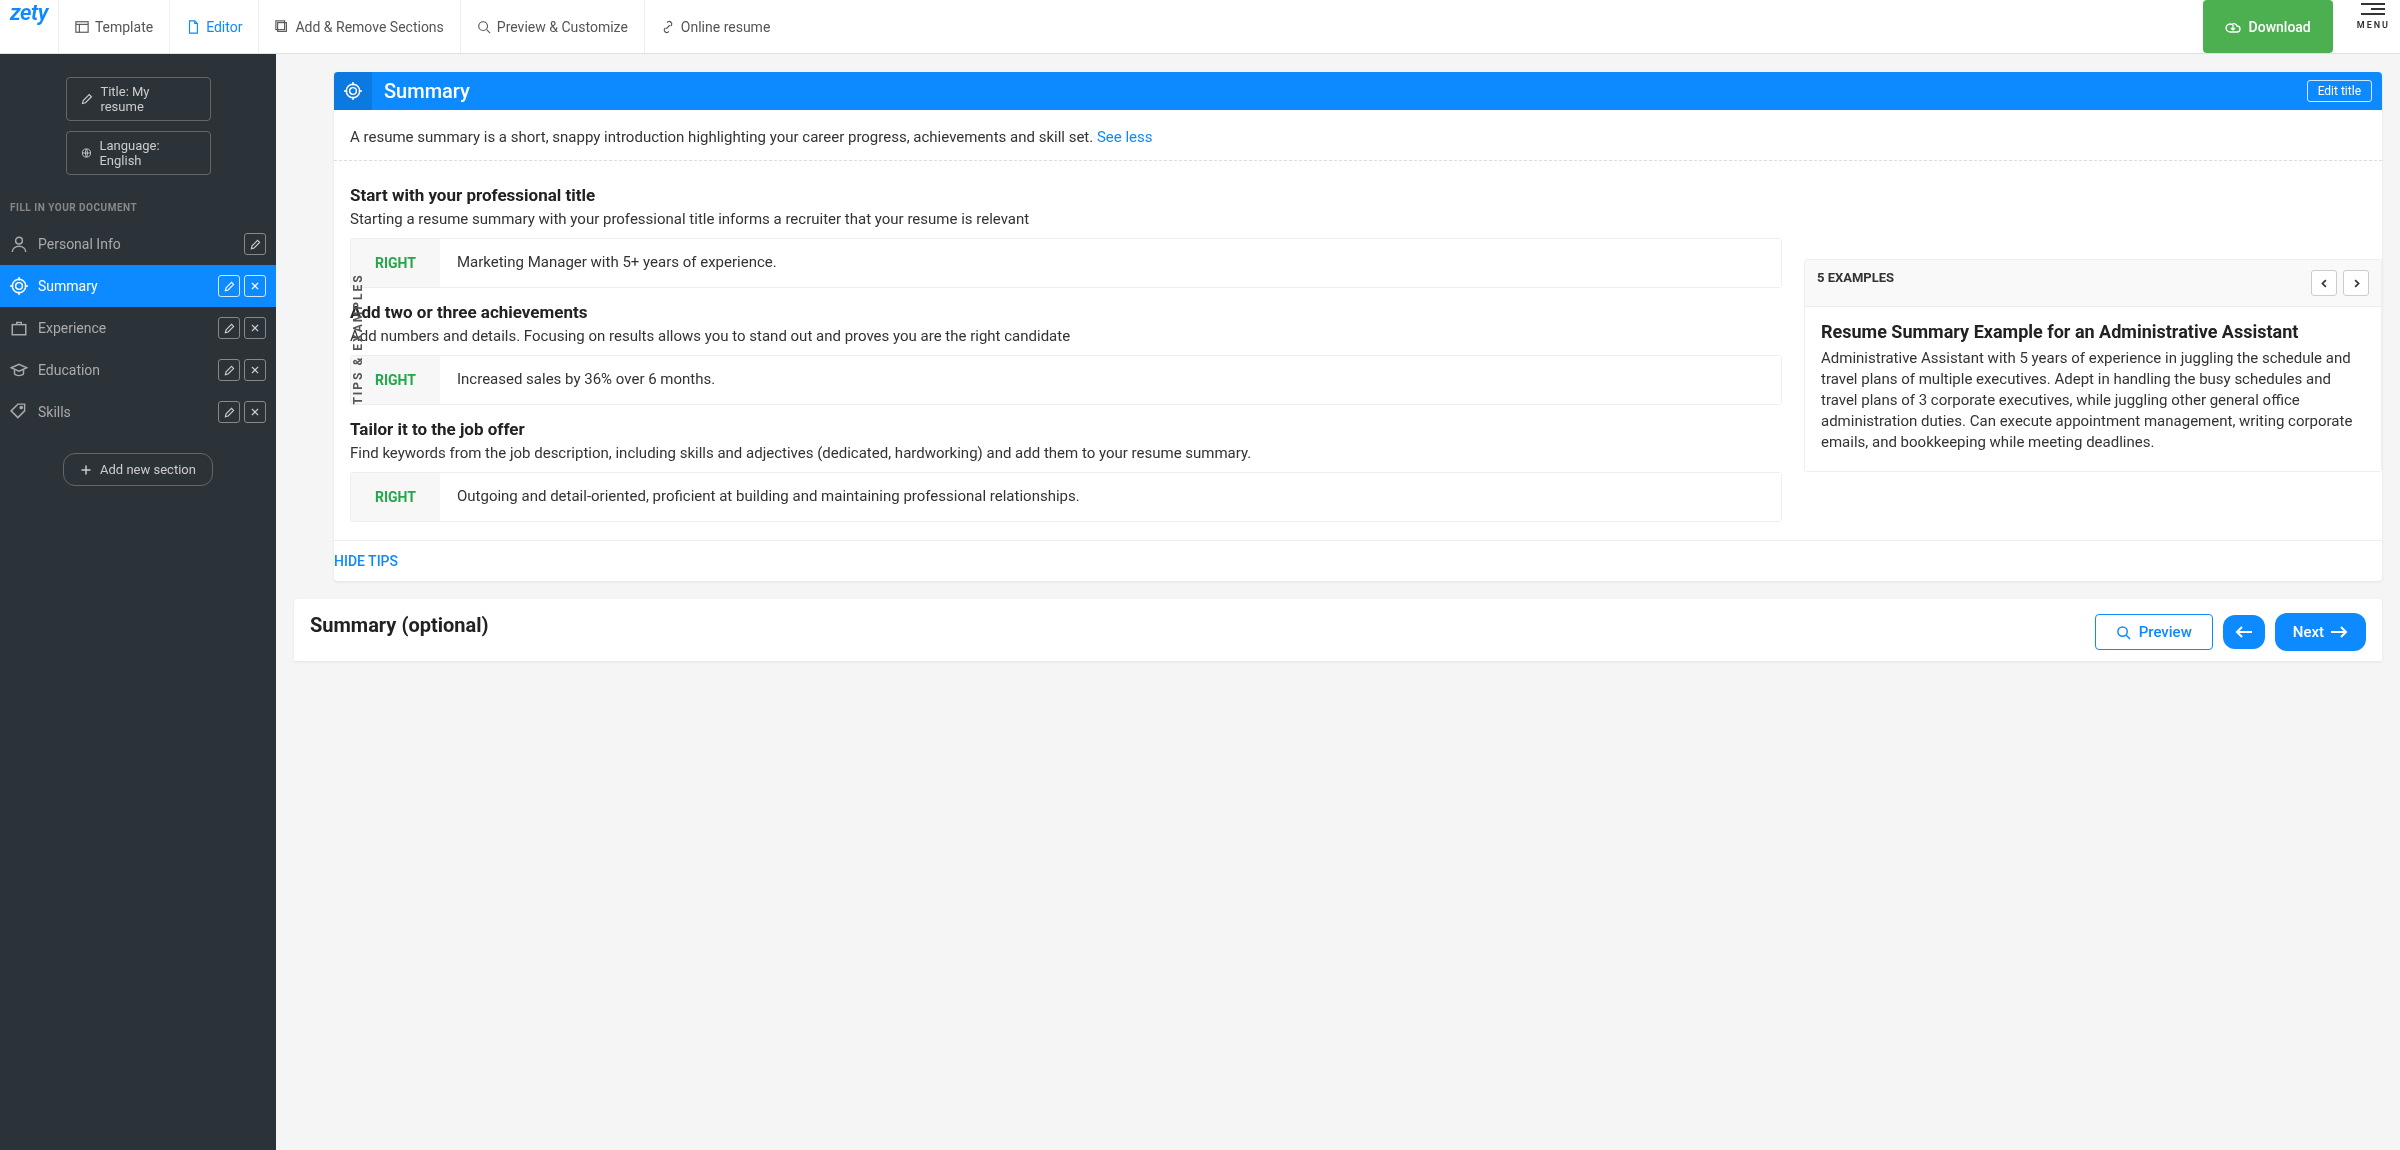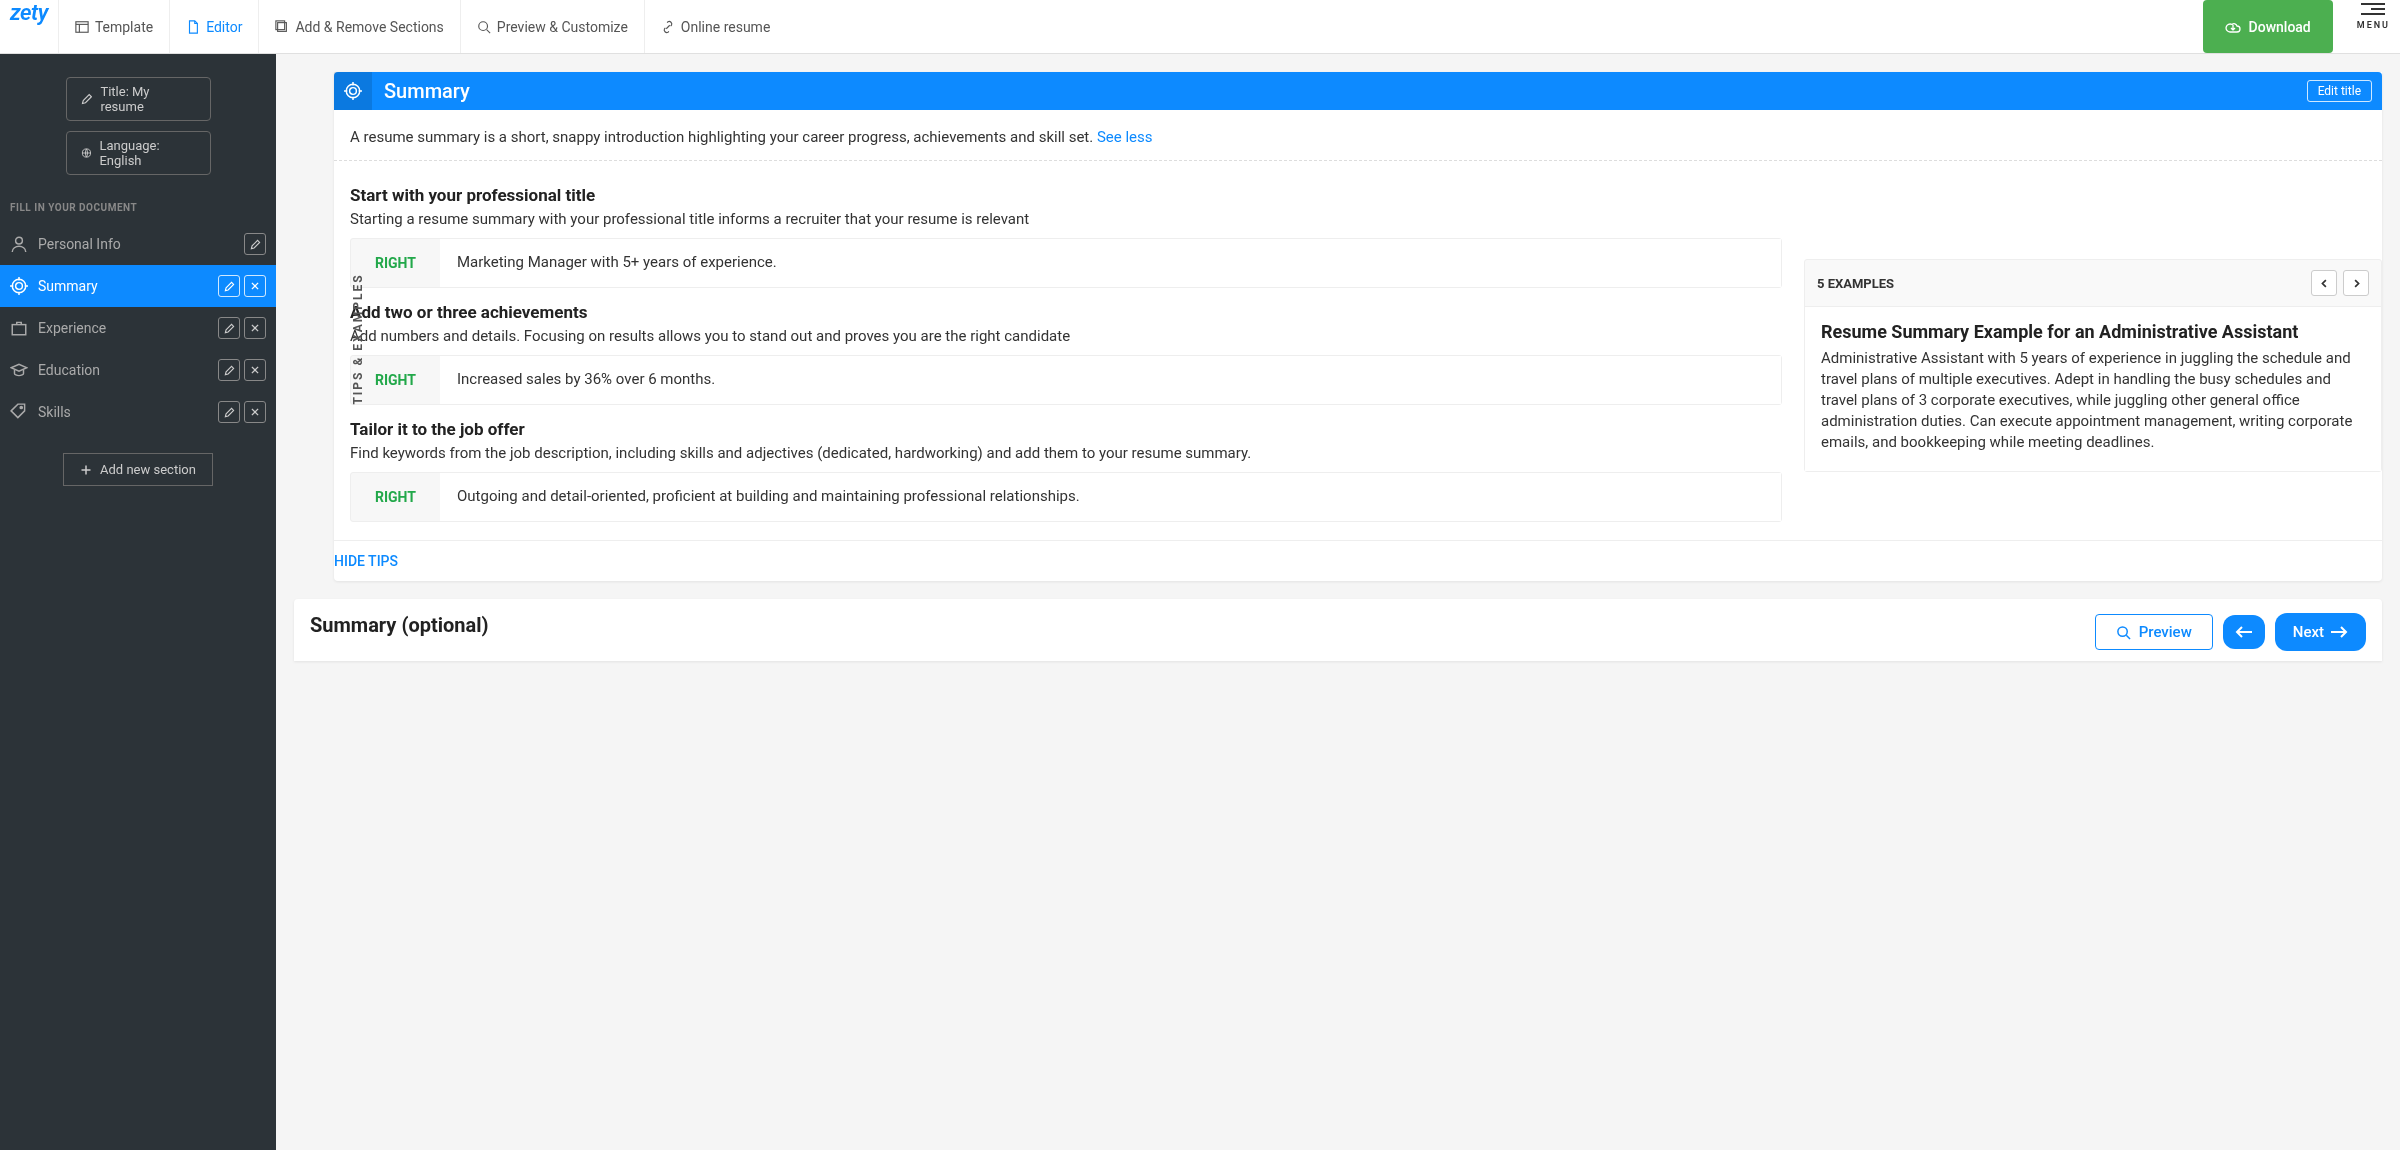--- a/index.html
+++ b/index.html
@@ -26,21 +26,21 @@
 .sidebar { width: 276px; background: #2c3338; color: #aaa; display: flex; flex-direction: column; padding-top: 18px; }
 .side-pill { margin: 5px auto; border: 1px solid #666; color: #ccc; border-radius: 4px; padding: 6px 14px; display: flex; align-items: center; gap: 8px; cursor: pointer; font-size: 13px; width: 145px; justify-content: center; }
 .side-header { font-size: 10px; font-weight: 700; letter-spacing: 0.5px; color: #888; padding: 22px 10px 10px 10px; }
 .side-item { display: flex; align-items: center; padding: 10px 10px; gap: 10px; cursor: pointer; color: #aaa; position: relative; }
 .side-item.active { background: #0d8aff; color: #fff; }
 .side-item .lbl { flex: 1; font-size: 14px; }
 .side-item .actions { display: flex; gap: 4px; }
 .sq-btn { width: 22px; height: 22px; border: 1px solid #888; border-radius: 3px; display: flex; align-items: center; justify-content: center; color: #ccc; cursor: pointer; }
 .side-item.active .sq-btn { border-color: rgba(255,255,255,0.8); color: #fff; }
 .side-icon { width: 18px; height: 18px; display: inline-flex; flex-shrink: 0; }
-.add-section-btn { margin: 20px auto; border: 1px solid #666; color: #ccc; border-radius: 0; padding: 8px 16px; display: flex; align-items: center; gap: 8px; cursor: pointer; font-size: 13px; }
+.add-section-btn { margin: 20px auto; border: 1px solid #666; color: #ccc; border-radius: 12px; padding: 8px 16px; display: flex; align-items: center; gap: 8px; cursor: pointer; font-size: 13px; }
 
 
 .main { flex: 1; overflow-y: auto; position: relative; background: #f5f5f5; padding: 18px 0 0 0; }
 .card-wrap { margin: 0 18px 18px 58px; background: #fff; border-radius: 0 0 4px 4px; box-shadow: 0 1px 3px rgba(0,0,0,0.08); position: relative; }
 .vert-label { position: absolute; left: -42px; top: 260px; transform: rotate(-90deg); transform-origin: center; font-size: 12px; font-weight: 700; letter-spacing: 2px; color: #555; white-space: nowrap; }
 
 .section-bar { background: #0d8aff; color: #fff; height: 38px; border-radius: 4px 4px 0 0; display: flex; align-items: center; padding: 0 10px 0 0; }
 .section-bar-icon { width: 38px; height: 38px; background: rgba(0,0,0,0.12); display: flex; align-items: center; justify-content: center; }
 .section-bar-title { font-size: 20px; font-weight: 500; margin-left: 12px; flex: 1; }
 .edit-title-btn { border: 1px solid rgba(255,255,255,0.8); color: #fff; padding: 3px 10px; border-radius: 3px; font-size: 12px; cursor: pointer; }
@@ -51,21 +51,21 @@
 .content-cols { display: flex; }
 .tips-col { flex: 1; padding: 10px 22px 18px 16px; }
 .tip-block h3 { font-size: 17px; font-weight: 700; color: #222; margin-top: 14px; }
 .tip-block p { font-size: 15px; color: #333; line-height: 1.4; margin-top: 4px; }
 .right-box { background: #f7f7f7; border: 1px solid #eee; display: flex; margin-top: 8px; border-radius: 3px; }
 .right-label { color: #22a84a; font-weight: 700; padding: 16px 24px; font-size: 14px; display: flex; align-items: center; }
 .right-text { background: #fff; padding: 14px 16px; font-size: 15px; flex: 1; border-left: 1px solid #fff; }
 
 .examples-col { width: 578px; padding: 10px 0 18px 0; }
 .example-card { background: #f9f9f9; border: 1px solid #eee; border-radius: 3px; margin-top: 88px; }
-.ex-header { display: flex; align-items: center; justify-content: space-between; padding: 10px 12px; border-bottom: 1px solid #eee; }
+.ex-header { display: flex; align-items: flex-start; justify-content: space-between; padding: 10px 12px; border-bottom: 1px solid #eee; }
 .ex-header-title { font-weight: 700; font-size: 13px; color: #333; }
 .chev-group { display: flex; gap: 6px; }
 .chev { width: 26px; height: 26px; border: 1px solid #ccc; background: #fff; border-radius: 3px; display: flex; align-items: center; justify-content: center; cursor: pointer; color: #333; }
 .ex-body { padding: 14px 16px 18px 16px; background: #fff; }
 .ex-title { font-size: 18px; font-weight: 700; color: #222; margin-bottom: 6px; }
 .ex-text { font-size: 15px; color: #333; line-height: 1.4; }
 
 .hide-tips { text-align: left; padding: 12px 0; color: #0d8aff; font-size: 14px; font-weight: 500; cursor: pointer; border-top: 1px solid #eee; }
 
 .bottom-card { margin: 0 18px 0 18px; background: #fff; border-radius: 4px 4px 0 0; padding: 14px 16px 10px 16px; box-shadow: 0 1px 3px rgba(0,0,0,0.08); display: flex; }

